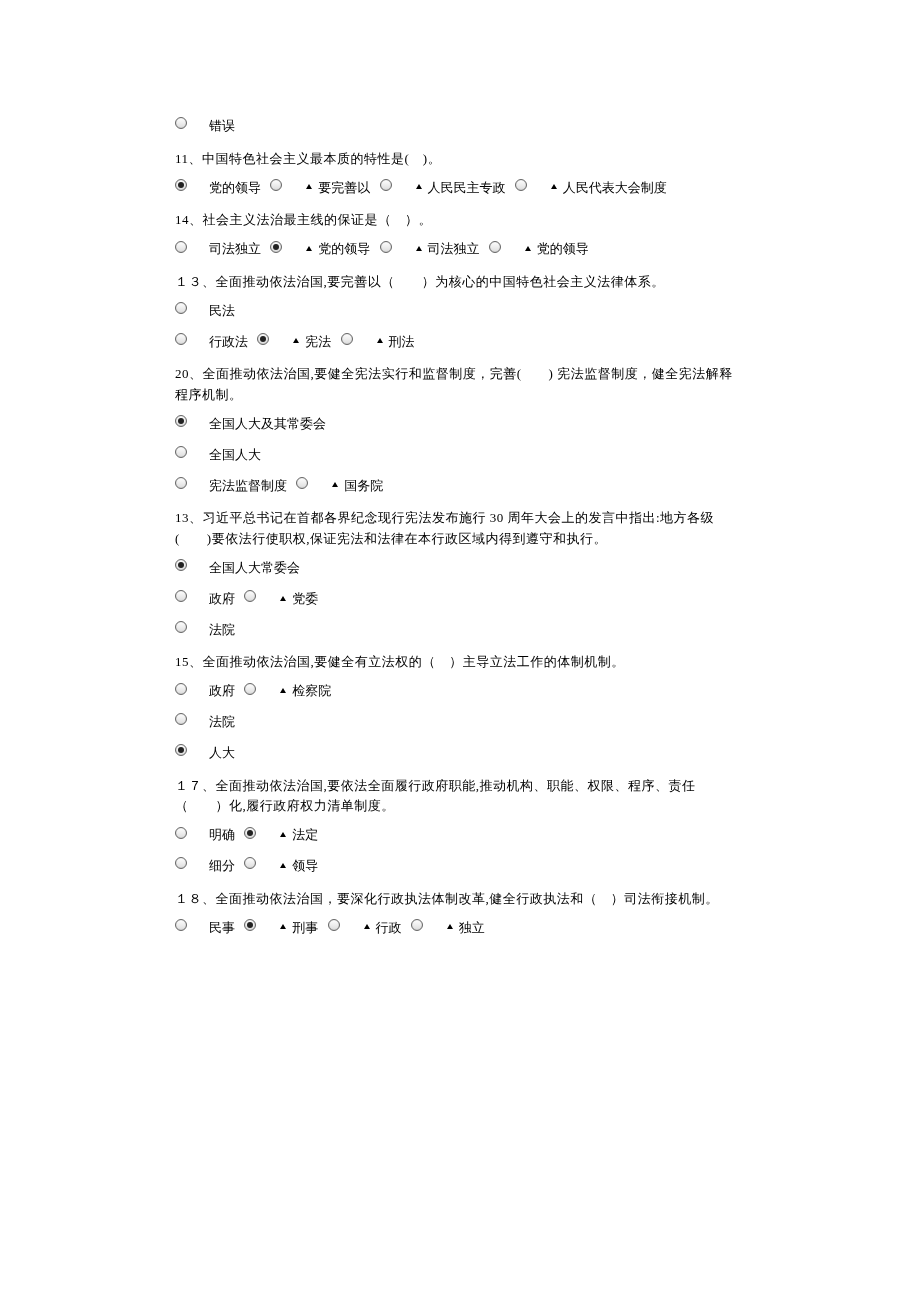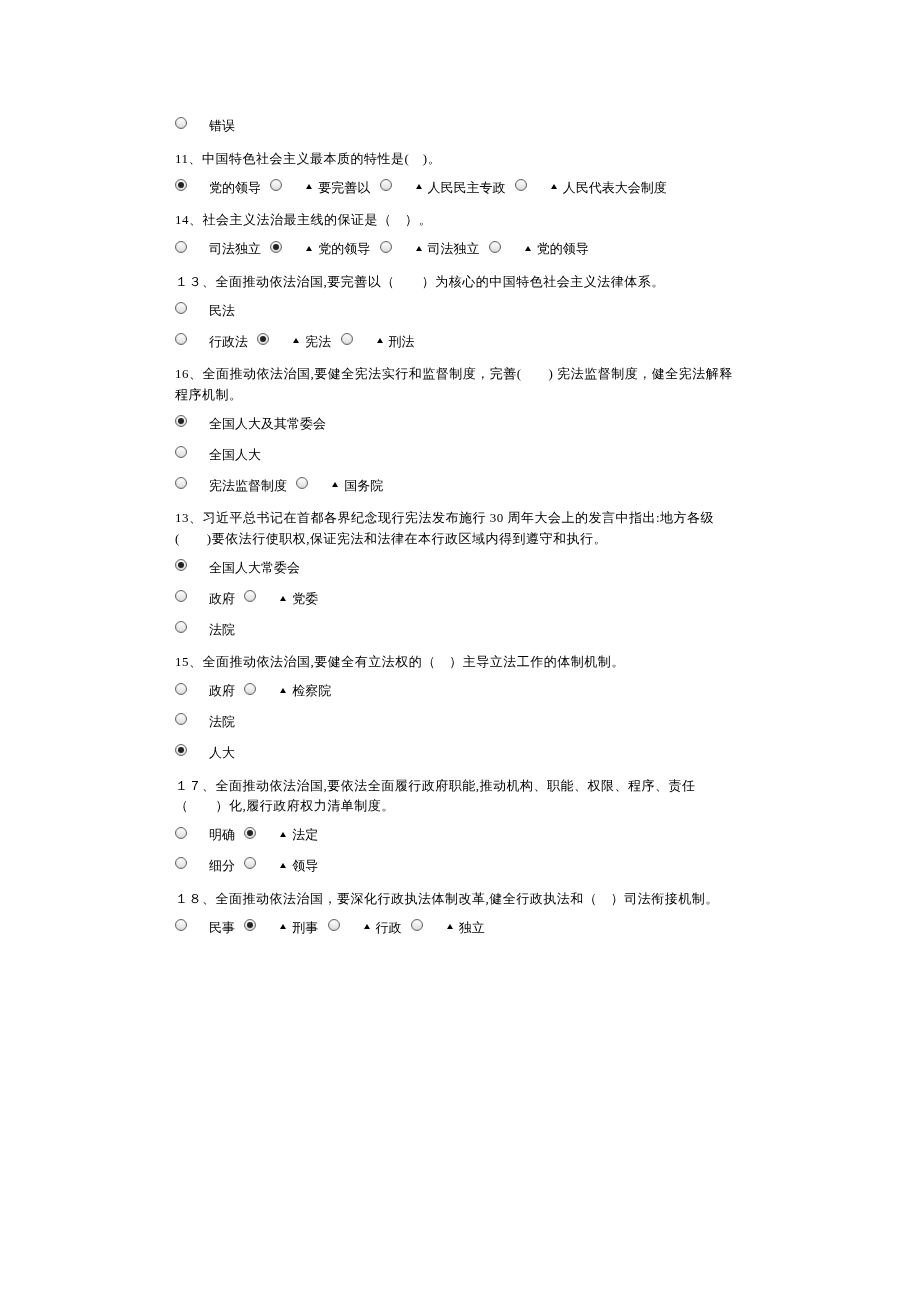--- a/index.html
+++ b/index.html
@@ -135,21 +135,21 @@
     <span class="bullet"></span>
     <span class="label">宪法</span>
   </span>
   <span class="opt">
     <span class="radio"></span>
     <span class="bullet"></span>
     <span class="label">刑法</span>
   </span>
 </div>
 
-<div class="q-text">16、全面推动依法治国,要健全宪法实行和监督制度，完善(　　) 宪法监督制度，健全宪法解释程序机制。</div>
+<div class="q-text">20、全面推动依法治国,要健全宪法实行和监督制度，完善(　　) 宪法监督制度，健全宪法解释程序机制。</div>
 <div class="opt-row">
   <span class="opt">
     <span class="radio checked"></span>
     <span class="label">全国人大及其常委会</span>
   </span>
 </div>
 <div class="opt-row">
   <span class="opt">
     <span class="radio"></span>
     <span class="label">全国人大</span>

